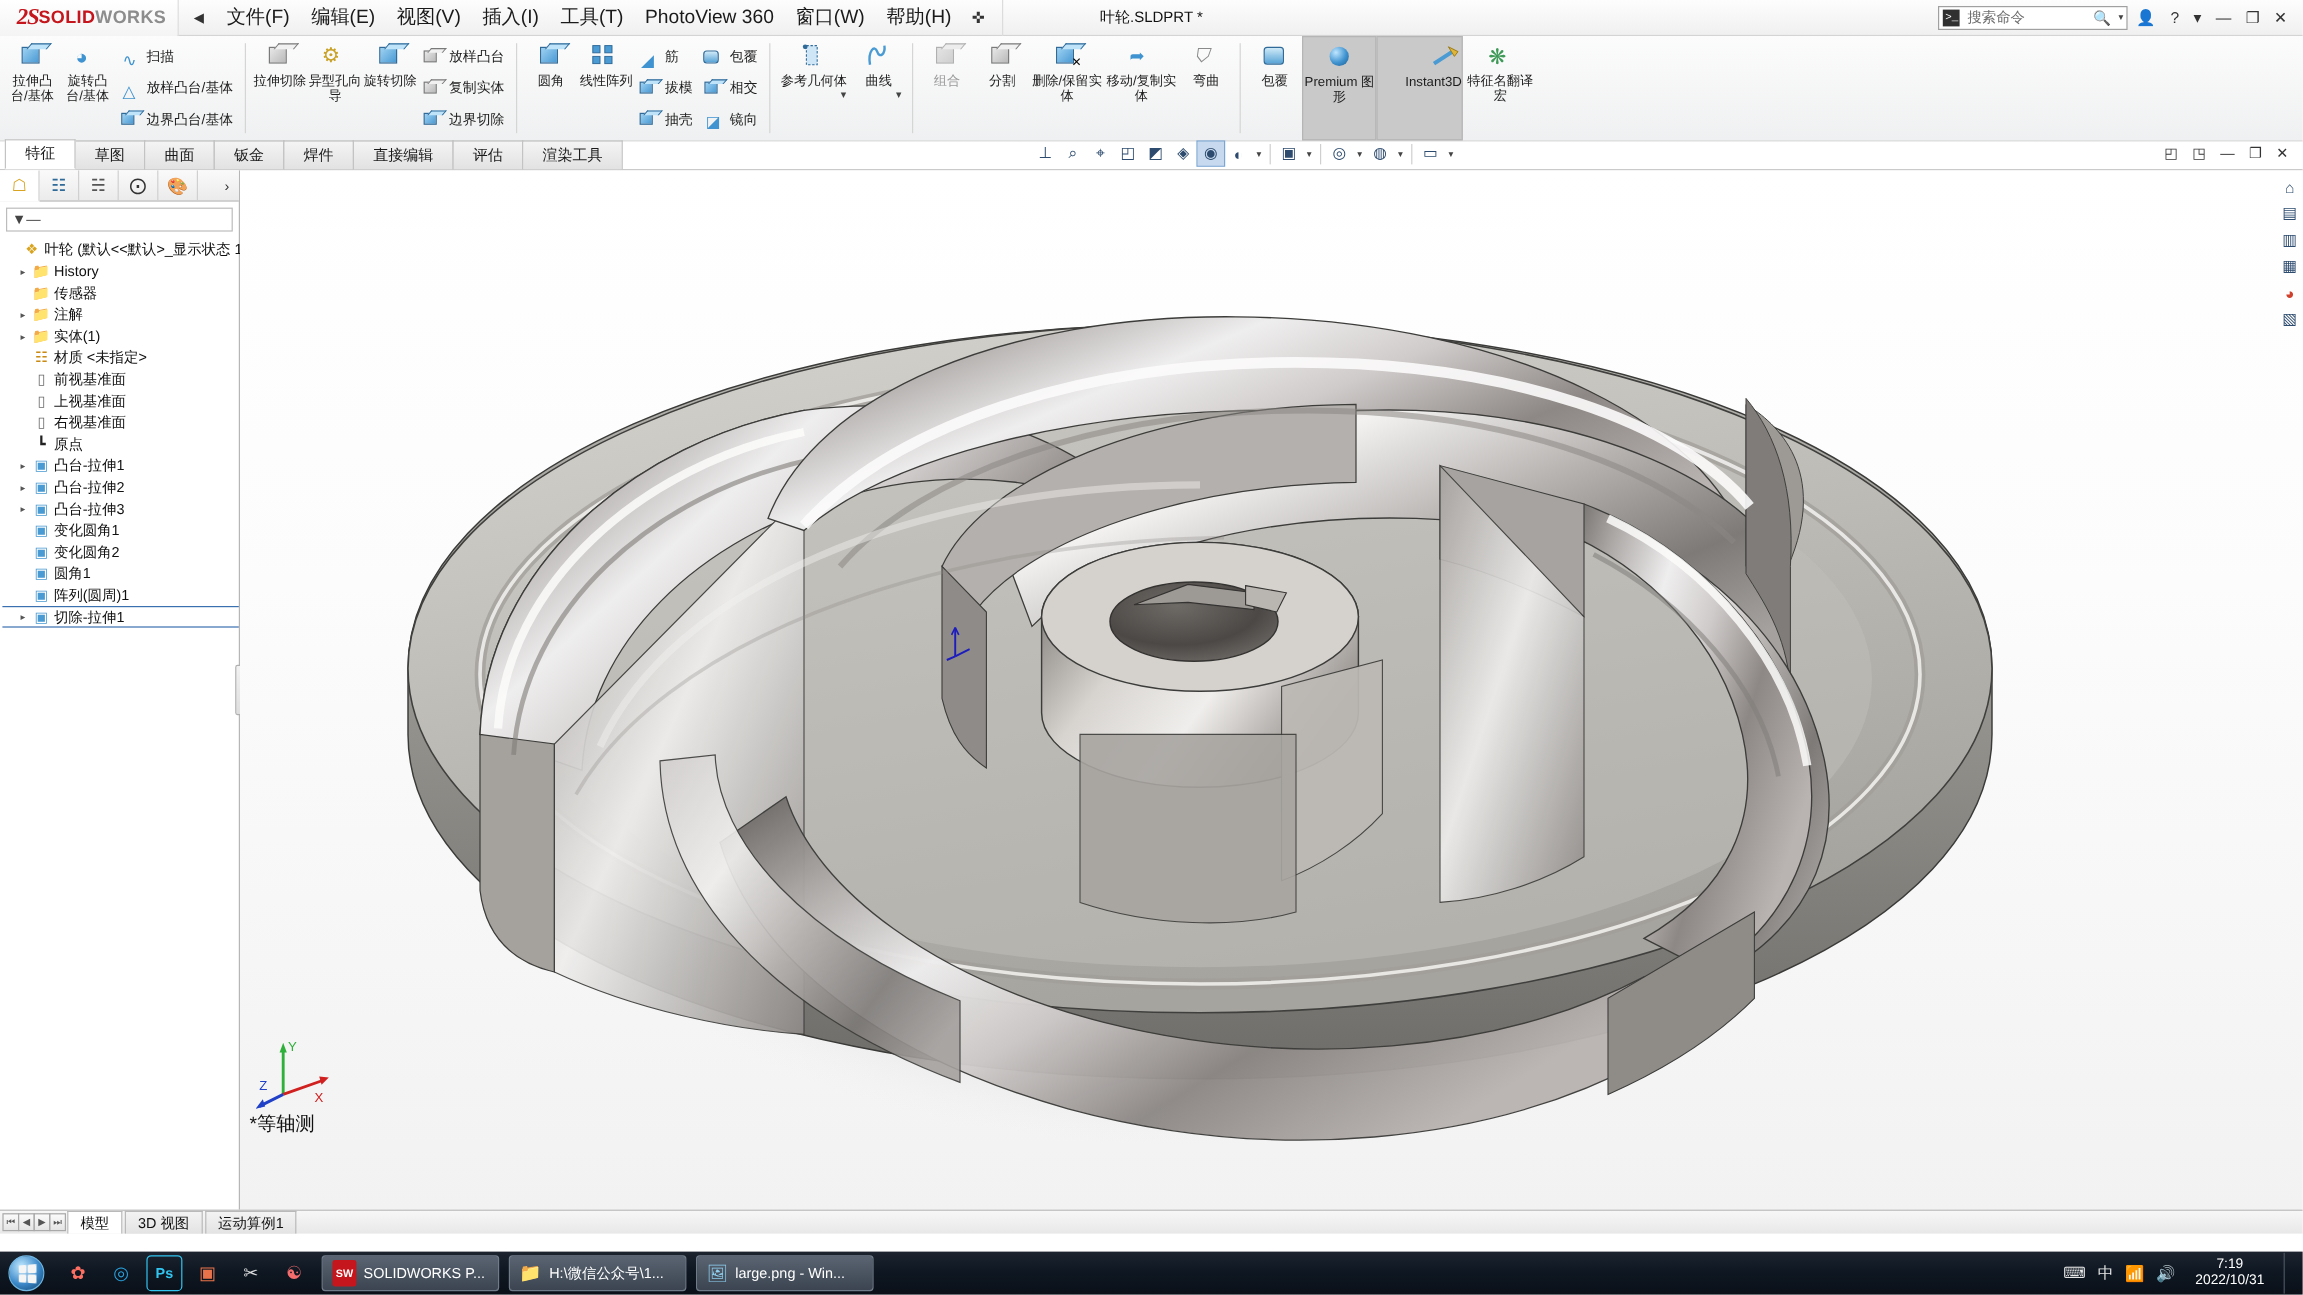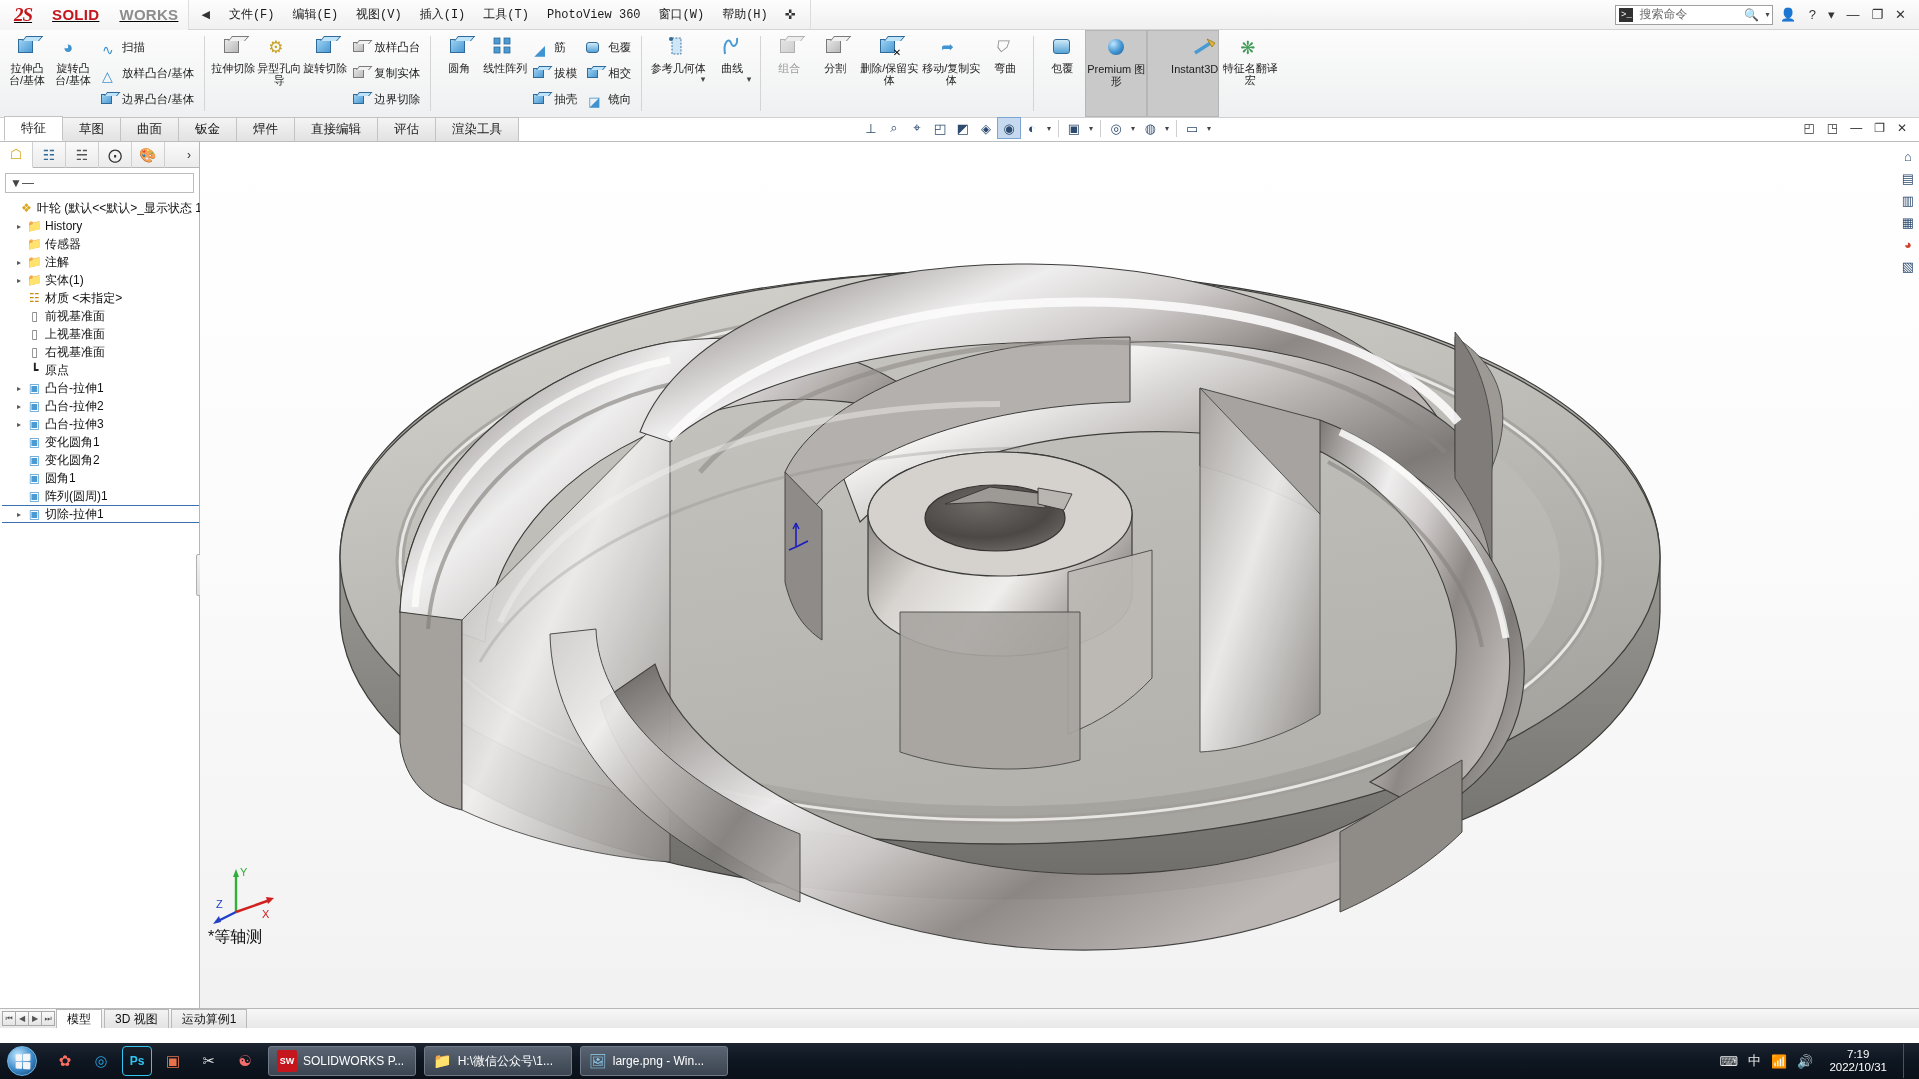--- a/index.html
+++ b/index.html
@@ -13,38 +13,36 @@
   #app { position: relative; width: 1919px; height: 1079px; }
 
   
   .titlebar {
     position: absolute; left: 0; top: 0; width: 1919px; height: 30px;
     background: linear-gradient(#fdfdfd, #f0f0f0);
     border-bottom: 1px solid #d4d4d4;
     display: flex; align-items: center;
   }
   .sw-logo {
-    display: flex; align-items: center; gap: 20px;
+    display: flex; align-items: center; gap: 0;
     padding: 0 10px 0 14px; height: 30px;
     background: linear-gradient(#ffffff,#f4f4f4);
     border-right: 1px solid #dedede;
-    text-decoration: underline;
   }
   .sw-logo .ds {
     font-family: "Liberation Serif", serif; font-style: italic;
     font-weight: bold; font-size: 19px; color: #c4161c; letter-spacing: -1px;
   }
   .sw-logo .solid { font-weight: bold; font-size: 15px; color: #c4161c; letter-spacing: 0.3px;}
   .sw-logo .works { font-weight: bold; font-size: 15px; color: #8d8d8d; letter-spacing: 0.3px;}
   .menu-arrow { font-size: 11px; color: #333; padding: 0 10px 0 12px; }
   .menubar { display: flex; align-items: center; gap: 0px; }
   .menubar .mi {
-    padding: 4px 9px; font-size: 12px; color: #1a1a1a; cursor: default;
+    padding: 4px 9px; font-size: 16px; color: #1a1a1a; cursor: default;
     white-space: nowrap;
-    font-family: Liberation Mono, monospace;
   }
   .pin-icon { color: #333; font-size: 13px; padding: 0 8px; }
   .title-sep { width:1px; height:30px; background:#dcdcdc; margin-left:6px;}
   .doc-title {
     position: absolute; left: 0; right: 0; text-align: center;
     font-size: 12.5px; color: #111; pointer-events: none;
   }
   .tb-right {
     margin-left: auto; display: flex; align-items: center; gap: 2px;
     padding-right: 8px;
@@ -264,20 +262,21 @@
       <div class="mi">编辑(E)</div>
       <div class="mi">视图(V)</div>
       <div class="mi">插入(I)</div>
       <div class="mi">工具(T)</div>
       <div class="mi">PhotoView 360</div>
       <div class="mi">窗口(W)</div>
       <div class="mi">帮助(H)</div>
       <div class="pin-icon">✜</div>
     </div>
     <div class="title-sep"></div>
+    <div class="doc-title">叶轮.SLDPRT *</div>
     <div class="tb-right">
       <div class="searchbox">
         <span class="sicon">&gt;_</span>
         <span class="splace">搜索命令</span>
         <span class="mag">🔍</span>
         <span style="font-size:8px;color:#444">▾</span>
       </div>
       <span class="cap">👤</span>
       <span class="cap">?</span>
       <span class="cap">▾</span>

